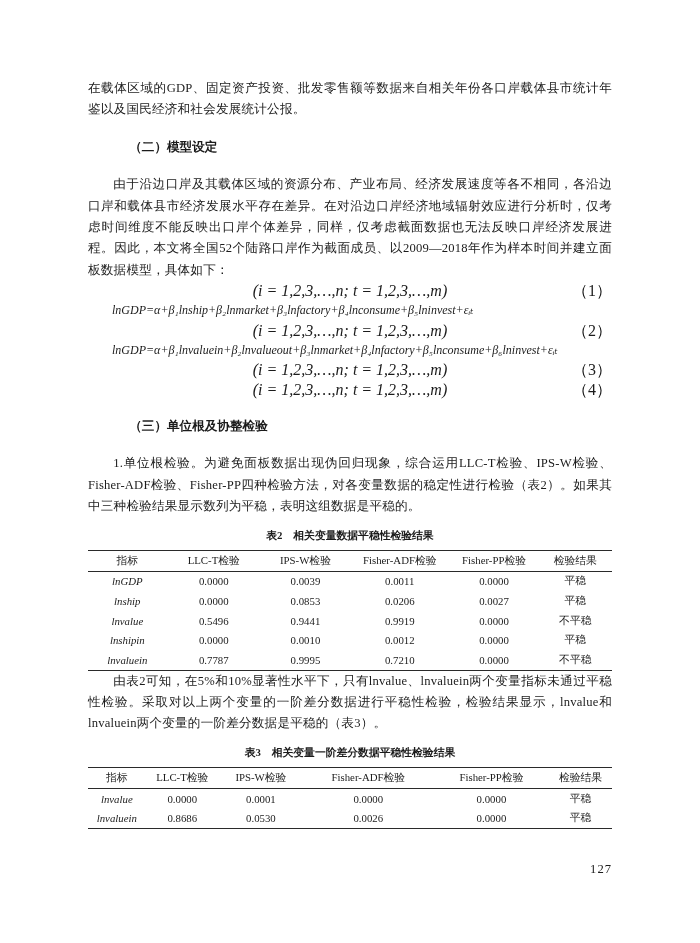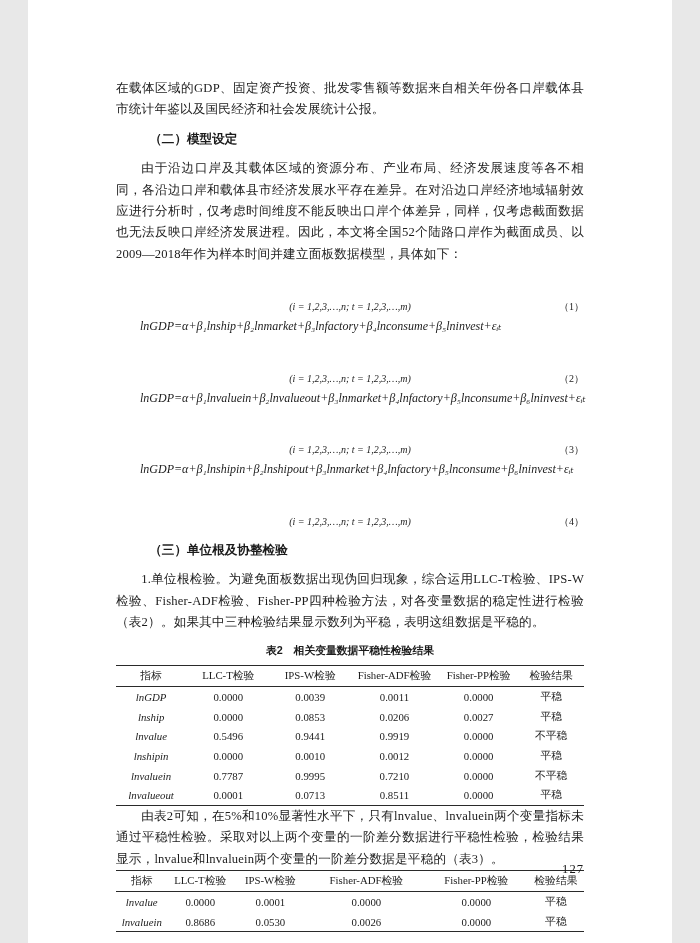--- a/index.html
+++ b/index.html
@@ -1,68 +1,67 @@
 <!DOCTYPE html>
 <html><head>
 <meta charset="utf-8">
 <style>
   html,body { margin:0; padding:0; background:#e8e8e8; }
   .page {
     position:relative;
-    width:644px; height:943px;
+    width:700px; height:943px;
     margin:0 auto;
     background:#ffffff;
     box-sizing:border-box;
     padding:78px 88px 0 88px;
     font-family:"Liberation Serif","DejaVu Serif",serif;
     color:#1b1b1b;
     overflow:hidden;
   }
   .para {
     margin:0;
     font-size:12.6px;
     line-height:21.4px;
     text-align:justify;
     text-indent:2em;
     letter-spacing:0.2px;
   }
   .para.no-indent { text-indent:0; }
   .heading {
-    margin:8px;
+    margin:16px;
     font-size:12.6px;
     line-height:21.4px;
     font-weight:bold;
     text-indent:2em;
     font-family:Liberation Serif, serif;
   }
   .equations { margin:0; }
   .eq-formula {
     font-size:12px;
     line-height:19.8px;
     font-style:italic;
     text-indent:2em;
     white-space:nowrap;
   }
   .eq-cond {
     position:relative;
-    font-size:10px;
+    font-size:16px;
     line-height:19.8px;
     text-align:center;
     font-style:italic;
-    margin-top:32px;
   }
   .eq-num {
     position:absolute;
     right:0; top:0;
     font-style:normal;
   }
   .tbl-section { margin:0; }
   .tbl-caption {
     text-align:center;
-    font-family:Liberation Sans, sans-serif;
+    font-family:Liberation Serif, serif;
     font-weight:bold;
     font-size:10.8px;
     margin:11px 0 7px 0;
   }
   table.tbl {
     width:100%;
     border-collapse:collapse;
     font-size:10.8px;
     border-top:1.5px solid #2a2a2a;
     border-bottom:1.5px solid #2a2a2a;
@@ -96,21 +95,20 @@
   <h3 class="heading">（二）模型设定</h3>
 
   <p class="para">由于沿边口岸及其载体区域的资源分布、产业布局、经济发展速度等各不相同，各沿边口岸和载体县市经济发展水平存在差异。在对沿边口岸经济地域辐射效应进行分析时，仅考虑时间维度不能反映出口岸个体差异，同样，仅考虑截面数据也无法反映口岸经济发展进程。因此，本文将全国52个陆路口岸作为截面成员、以2009—2018年作为样本时间并建立面板数据模型，具体如下：</p>
 
   <div class="equations">
       <div class="eq-cond"><span>(i = 1,2,3,…,n; t = 1,2,3,…,m)</span><span class="eq-num">（1）</span></div>
       <div class="eq-formula">lnGDP=α+β₁lnship+β₂lnmarket+β₃lnfactory+β₄lnconsume+β₅lninvest+εᵢₜ</div>
       <div class="eq-cond"><span>(i = 1,2,3,…,n; t = 1,2,3,…,m)</span><span class="eq-num">（2）</span></div>
       <div class="eq-formula">lnGDP=α+β₁lnvaluein+β₂lnvalueout+β₃lnmarket+β₄lnfactory+β₅lnconsume+β₆lninvest+εᵢₜ</div>
       <div class="eq-cond"><span>(i = 1,2,3,…,n; t = 1,2,3,…,m)</span><span class="eq-num">（3）</span></div>
-      <div class="eq-formula">lnGDP=α+β₁lnshipin+β₂lnshipout+β₃lnmarket+β₄lnfactory+β₅lnconsume+β₆lninvest+εᵢₜ</div>
       <div class="eq-cond"><span>(i = 1,2,3,…,n; t = 1,2,3,…,m)</span><span class="eq-num">（4）</span></div>
     </div>
 
 
   <h3 class="heading">（三）单位根及协整检验</h3>
 
   <p class="para">1.单位根检验。为避免面板数据出现伪回归现象，综合运用LLC-T检验、IPS-W检验、Fisher-ADF检验、Fisher-PP四种检验方法，对各变量数据的稳定性进行检验（表2）。如果其中三种检验结果显示数列为平稳，表明这组数据是平稳的。</p>
 
   <div class="tbl-section">
     <div class="tbl-caption">表2　相关变量数据平稳性检验结果</div>
@@ -167,35 +165,28 @@
             <td>平稳</td>
           </tr>
           <tr>
             <td class="var-cell">lnvaluein</td>
             <td>0.7787</td>
             <td>0.9995</td>
             <td>0.7210</td>
             <td>0.0000</td>
             <td>不平稳</td>
           </tr>
-          <tr>
-            <td class="var-cell">lnvalueout</td>
-            <td>0.0001</td>
-            <td>0.0713</td>
-            <td>0.8511</td>
-            <td>0.0000</td>
-            <td>平稳</td>
-          </tr>
         </tbody>
       </table>
   </div>
 
   <p class="para">由表2可知，在5%和10%显著性水平下，只有lnvalue、lnvaluein两个变量指标未通过平稳性检验。采取对以上两个变量的一阶差分数据进行平稳性检验，检验结果显示，lnvalue和lnvaluein两个变量的一阶差分数据是平稳的（表3）。</p>
 
   <div class="tbl-section">
+    <div class="tbl-caption">表3　相关变量一阶差分数据平稳性检验结果</div>
     <table class="tbl">
         <colgroup>
           <col style="width: 11%;">
           <col style="width: 14%;">
           <col style="width: 16%;">
           <col style="width: 25%;">
           <col style="width: 22%;">
           <col style="width: 12%;">
         </colgroup>
         <thead>

